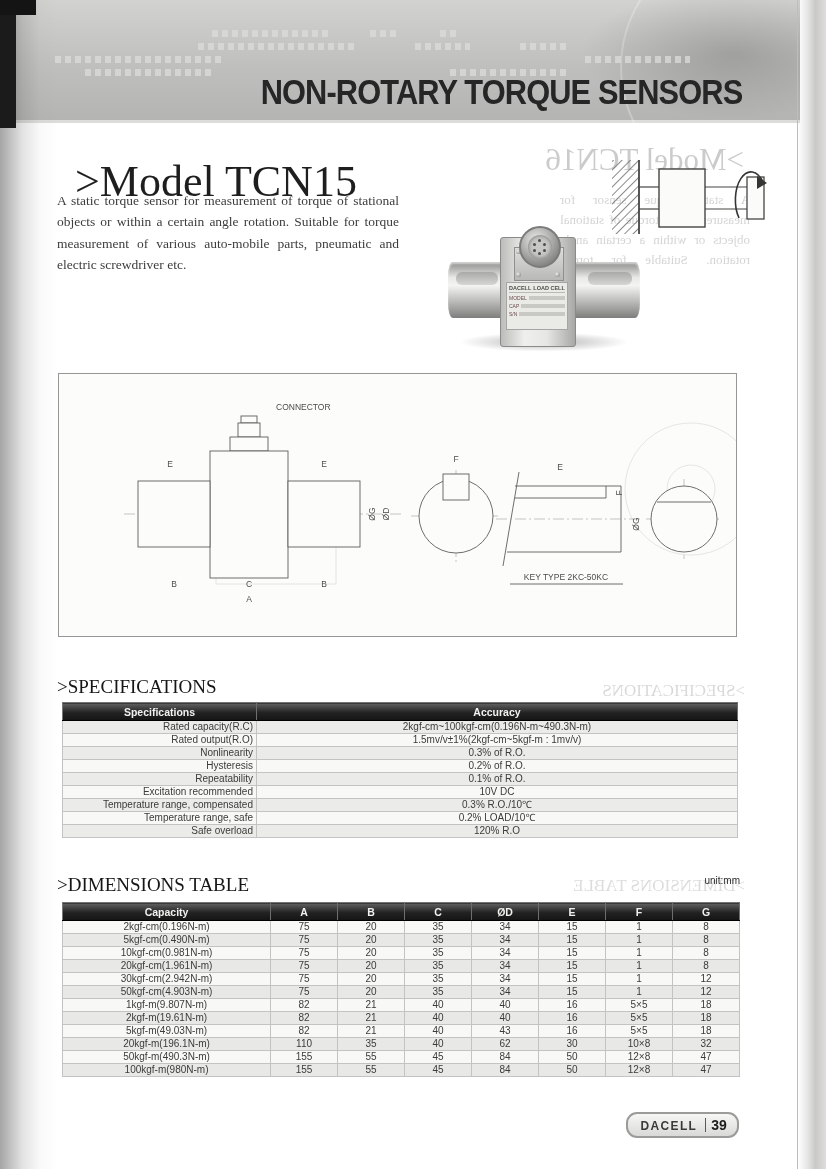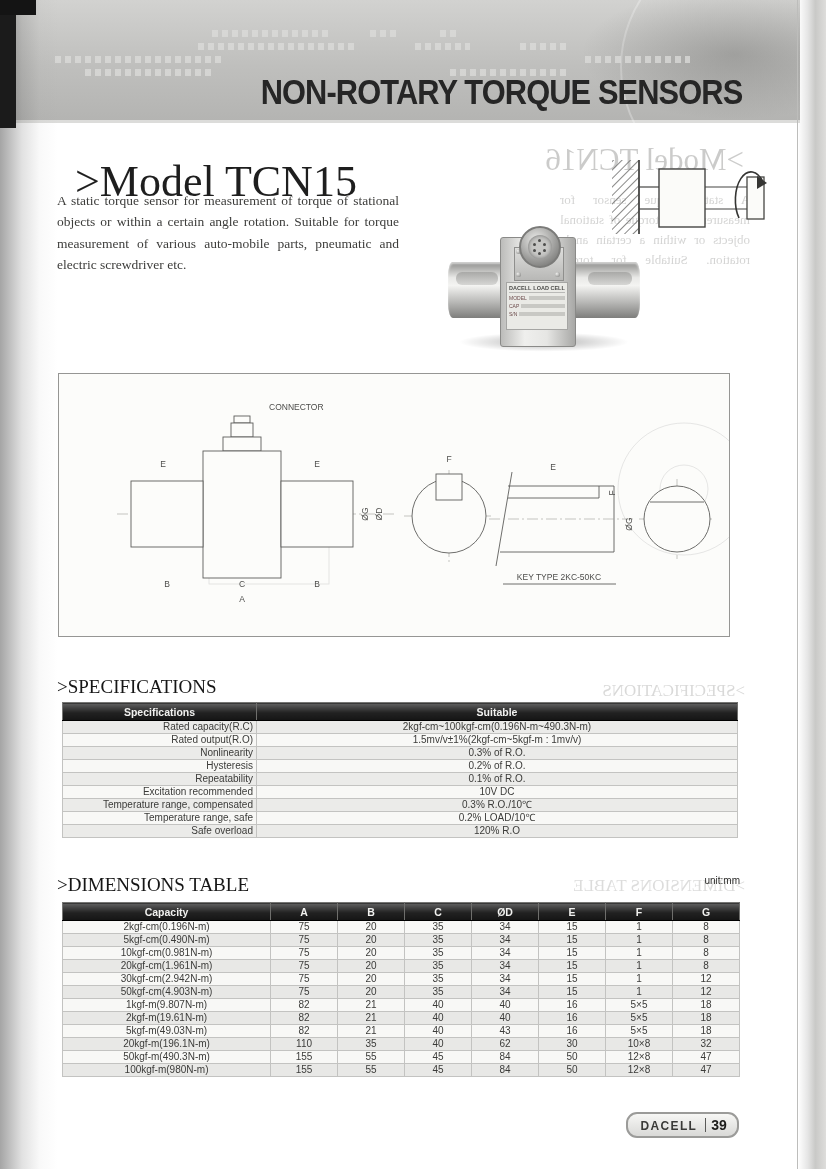--- a/index.html
+++ b/index.html
@@ -74,21 +74,21 @@
   .photo-label{position:absolute;left:58px;top:60px;width:62px;height:48px;
     background:#eaeae6;border:1px solid #a5a5a3;font-size:5px;color:#5c3a3a;
     padding:2px 2px 0 2px;box-sizing:border-box;}
   .photo-label .lt{display:flex;gap:2px;font-weight:bold;font-size:5.5px;color:#4a4a48;
     border-bottom:1px solid #b9b9b7;padding-bottom:1px;margin-bottom:2px;}
   .photo-label .lrow{display:flex;align-items:center;gap:2px;margin-bottom:2px;color:#6a4a4a;}
   .photo-label .bar{flex:1;height:4px;background:#c8c8c4;}
 
   
   .drawing-box{position:absolute;left:58px;top:373px;width:670px;height:262px;
-    background:#fcfcfa;border:1px solid #969694;z-index:2;}
+    background:#fcfcfa;border:1px solid #969694;z-index:2;padding-left:7px;}
   .drawing-box svg text{font-family:"Liberation Sans",sans-serif;font-size:8.5px;fill:#4c4c4a;}
   .ln{stroke:#5d5d5b;stroke-width:.9;fill:none;}
   .fil{fill:#fcfcfa;}
   .thin{stroke:#85858з;stroke-width:.6;fill:none;}
   .dim{stroke:#77777з;stroke-width:.6;fill:none;}
   .cl{stroke:#9d9d9b;stroke-width:.6;fill:none;stroke-dasharray:11 3 2 3;}
   .dash{stroke:#77777з;stroke-width:.7;fill:none;stroke-dasharray:2.5 2;}
   .ghostln{stroke:#c9c9c7;stroke-width:.8;fill:none;opacity:.55;}
 
   
@@ -307,21 +307,21 @@
       <circle cx="618" cy="145" r="33" class="ln fil"></circle>
       <line x1="591" y1="128" x2="645" y2="128" class="ln"></line>
     </svg>
   </div>
 
   <h3 class="section-title spec-title">&gt;SPECIFICATIONS</h3>
   <table class="data-table spec-table">
     <thead>
       <tr>
           <th>Specifications</th>
-          <th>Suitable</th>
+          <th>Accuracy</th>
         </tr>
     </thead>
     <tbody>
         <tr>
           <td>Rated capacity(R.C)</td>
           <td>2kgf-cm~100kgf-cm(0.196N-m~490.3N-m)</td>
         </tr>
         <tr>
           <td>Rated output(R.O)</td>
           <td>1.5mv/v±1%(2kgf-cm~5kgf-m : 1mv/v)</td>

